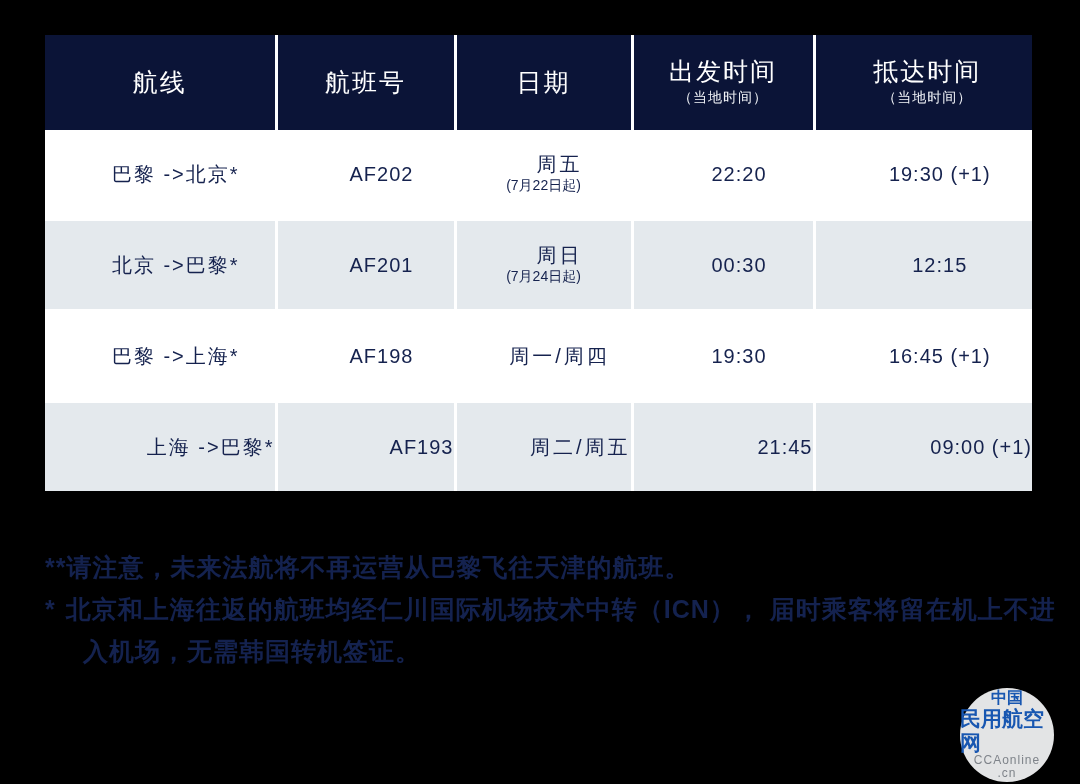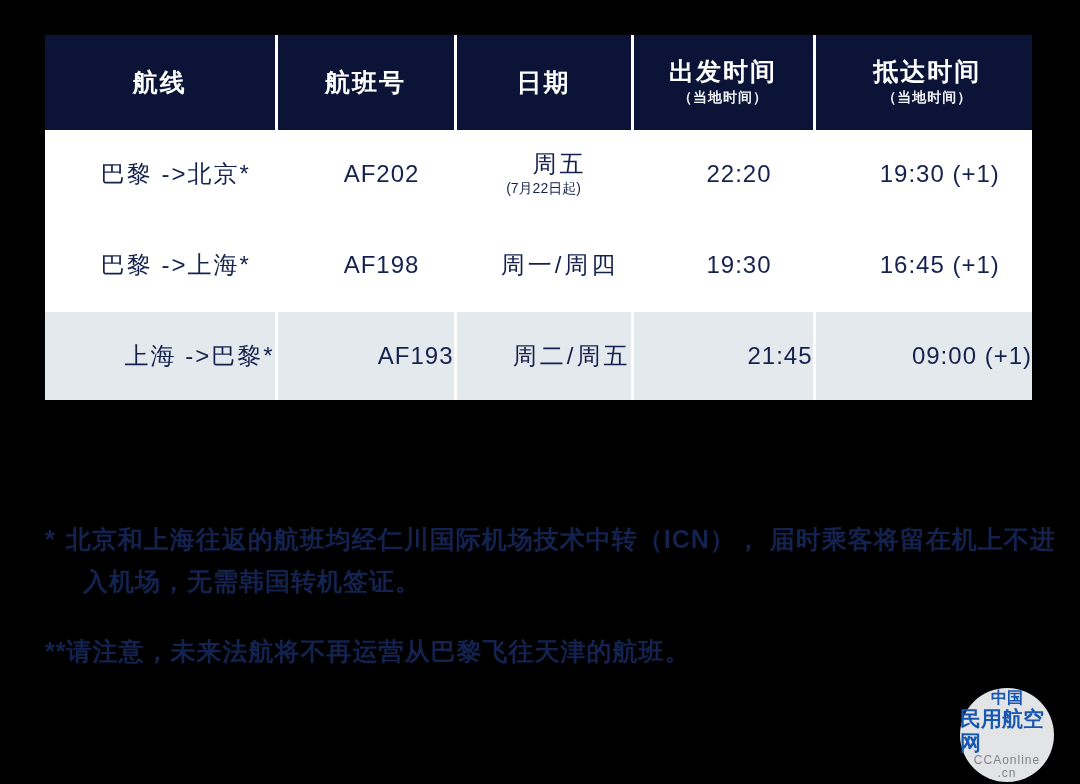--- a/index.html
+++ b/index.html
@@ -29,21 +29,21 @@
   #flight-table col.c-date    { width: 177px; }
   #flight-table col.c-dep     { width: 182px; }
   #flight-table col.c-arr     { width: 218px; }
 
   thead th {
     background: #0b1437;
     color: #ffffff;
     height: 95px;
     vertical-align: middle;
     text-align: center;
-    font-weight: bold;
+    font-weight: normal;
     border-right: 3px solid #ffffff;
     padding: 0;
   }
   thead th:last-child { border-right: none; padding-left: 7px; }
   .th-main {
     font-size: 25px;
     letter-spacing: 2px;
     line-height: 1.15;
     display: block;
   }
@@ -65,21 +65,21 @@
     text-align: center;
     color: #15224e;
     padding: 0;
     border-right: 3px solid #ffffff;
     border-bottom: 3px solid #ffffff;
   }
   tbody td:last-child { border-right: none; }
   tbody tr:last-child td { border-bottom: none; text-align: right; }
 
   .cell-main {
-    font-size: 24px;
+    font-size: 20px;
     letter-spacing: 1px;
     line-height: 1.1;
     display: block;
     white-space: nowrap;
     padding-left: 32px;
   }
   .cell-sub {
     font-size: 14px;
     letter-spacing: 0px;
     line-height: 1.3;
@@ -199,20 +199,38 @@
         <span class="cell-main">周五</span>
         <span class="cell-sub">(7月22日起)</span>
       </td>
       <td class="cell-dep">
         <span class="cell-main">22:20</span>
       </td>
       <td class="cell-arr">
         <span class="cell-main">19:30 (+1)</span>
       </td>
     </tr>
+    <tr class="row-shade">
+      <td class="cell-route">
+        <span class="cell-main">北京 -&gt;巴黎*</span>
+      </td>
+      <td class="cell-flight">
+        <span class="cell-main">AF201</span>
+      </td>
+      <td class="cell-date">
+        <span class="cell-main">周日</span>
+        <span class="cell-sub">(7月24日起)</span>
+      </td>
+      <td class="cell-dep">
+        <span class="cell-main">00:30</span>
+      </td>
+      <td class="cell-arr">
+        <span class="cell-main">12:15</span>
+      </td>
+    </tr>
     <tr class="row-light">
       <td class="cell-route">
         <span class="cell-main">巴黎 -&gt;上海*</span>
       </td>
       <td class="cell-flight">
         <span class="cell-main">AF198</span>
       </td>
       <td class="cell-date">
         <span class="cell-main">周一/周四</span>
       </td>
@@ -237,25 +255,25 @@
         <span class="cell-main">21:45</span>
       </td>
       <td class="cell-arr">
         <span class="cell-main">09:00 (+1)</span>
       </td>
     </tr>
   </tbody>
 </table>
 
 <div class="notes">
+  <div class="note note-2">
+    <span>**请注意，未来法航将不再运营从巴黎飞往天津的航班。</span>
+  </div>
   <div class="note note-1 note-hang">
     <span class="marker">*</span><span class="body">北京和上海往返的航班均经仁川国际机场技术中转（ICN）， 届时乘客将留在机上不进入机场，无需韩国转机签证。</span>
-  </div>
-  <div class="note note-2">
-    <span>**请注意，未来法航将不再运营从巴黎飞往天津的航班。</span>
   </div>
 </div>
 
 <div id="watermark">
   <span class="wm-line1">中国</span>
   <span class="wm-line2">民用航空网</span>
   <span class="wm-line3">CCAonline</span>
   <span class="wm-line4">.cn</span>
 </div>
 

